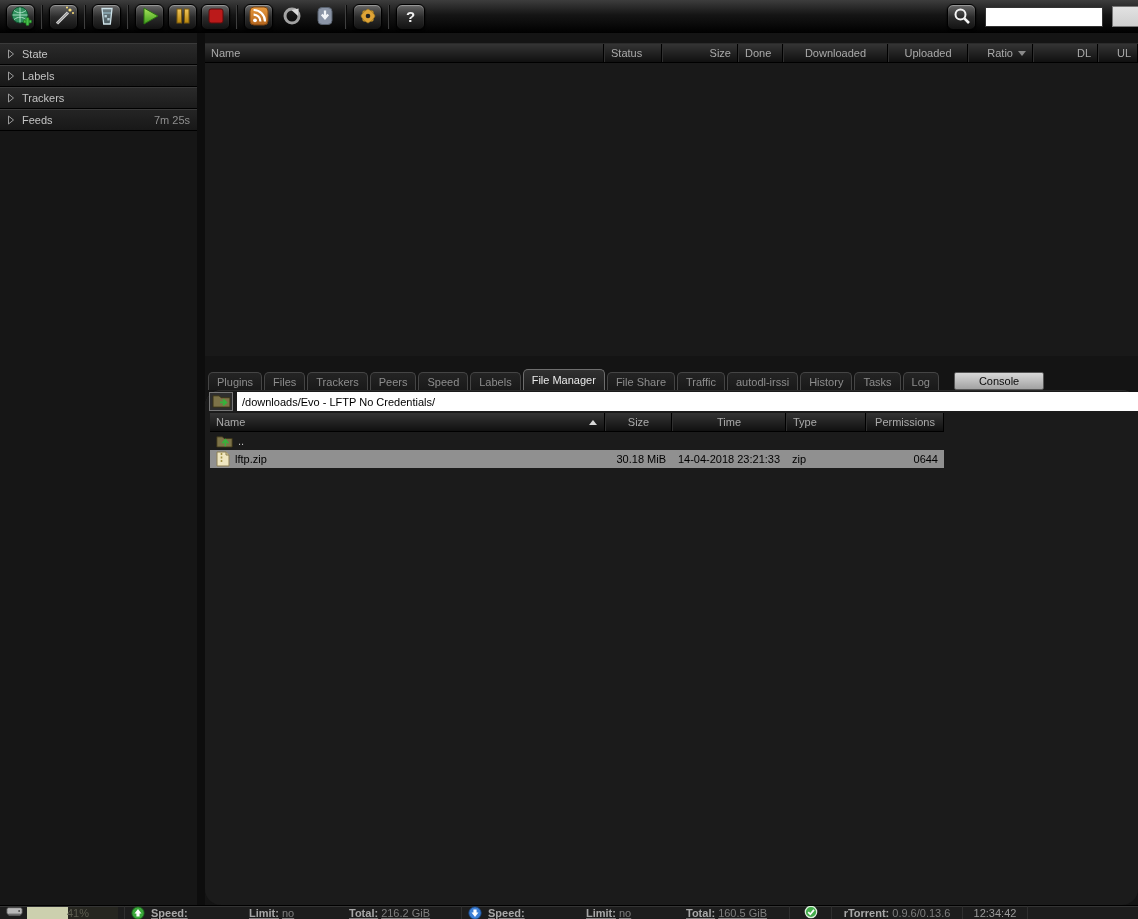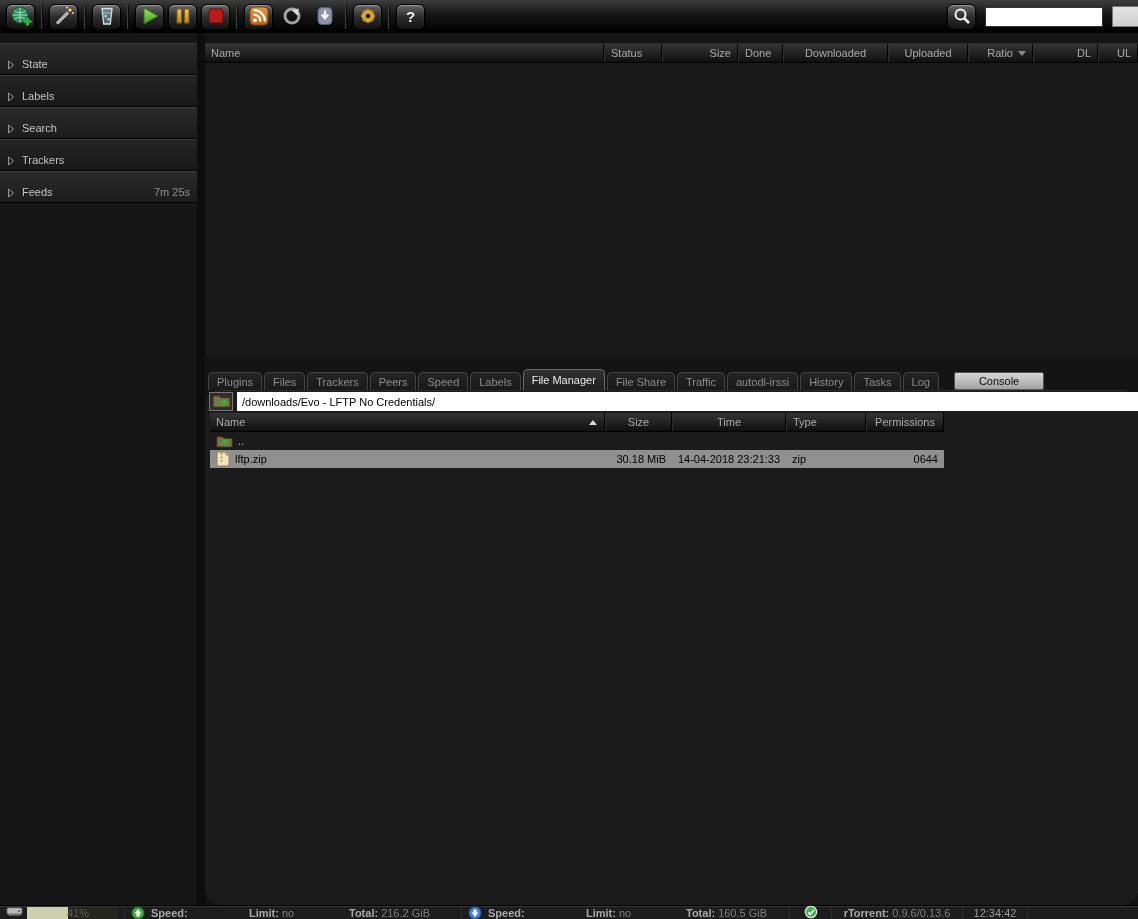--- a/index.html
+++ b/index.html
@@ -25,21 +25,21 @@
   .partial-btn { position:absolute; right:-8px; top:6px; width:34px; height:21px;
     background:linear-gradient(#e2e2e2,#cfcfcf); border:1px solid #777; }
 
   
   .sidebar { position:absolute; left:0; top:33px; width:197px; bottom:14px;
     background:#161616; padding-top:10px; }
   .vsplit { position:absolute; left:197px; top:33px; width:8px; bottom:14px; background:#0d0d0d; }
   .main { position:absolute; left:205px; top:33px; right:0; bottom:14px; background:#141414; }
 
   
-  .cat { height:32px; display:flex; align-items:flex-end; padding:4px 7px;
+  .cat { height:22px; display:flex; align-items:center; padding:4px 7px;
     background:linear-gradient(180deg,#2a2a2a,#1c1c1c);
     border-top:1px solid #3a3a3a; border-bottom:1px solid #000;
     color:#c4c4c4; cursor:pointer; }
   .cat:nth-child(even) { background:linear-gradient(180deg,#242424,#181818); }
   .cat .arr { margin-right:7px; display:flex; }
   .cat .extra { margin-left:auto; color:#8f8f8f; }
 
   
   .thead { display:flex; height:19px; background:linear-gradient(180deg,#343434,#101010);
     border-bottom:1px solid #000; color:#aaa; }
@@ -92,21 +92,21 @@
     border-top:1px solid #000; box-shadow:inset 0 1px 0 #343434; display:flex; overflow:hidden;
     color:#7f7f7f; }
   .seg { display:flex; align-items:center; border-right:1px solid #2f2f2f; height:100%; padding:0 6px; }
   .blab { font-weight:bold; color:#a8a8a8; margin-right:3px; white-space:nowrap; }
   .bval { color:#7f7f7f; white-space:nowrap; }
   .seg-disk { width:125px; position:relative; }
   .diskbar { position:relative; width:97px; height:12px; background:#262620; margin-left:4px; }
   .diskfill { position:absolute; left:0; top:0; bottom:0; width:45%; background:#ccd0ae; }
   .diskpct { position:absolute; left:40px; top:0; line-height:12px; color:#5d5d50; }
   .seg-up { width:337px; } .seg-down { width:328px; }
-  .sb-g { display:flex; align-items:center; }
+  .sb-g { display:flex; align-items:center;text-decoration:underline; }
   .g-speed { width:118px; } .g-limit { width:100px; } .g-total { flex:1; }
   .seg-check { width:42px; justify-content:center; }
   .seg-client { width:131px; justify-content:center; }
   .seg-time { width:65px; justify-content:center; color:#9a9a9a; }
   .seg-rest { flex:1; border-right:none; }
   .sico { margin-right:6px; display:flex; flex:none; }
 </style>
 </head>
 <body>
 
@@ -230,28 +230,20 @@
         </span>
       <span>State</span>
     </div>
     <div class="cat">
       <span class="arr">
           <svg width="8" height="10">
             <polygon points="1.5,1 6.5,5 1.5,9" fill="none" stroke="#9a9a9a"></polygon>
           </svg>
         </span>
       <span>Labels</span>
-    </div>
-    <div class="cat">
-      <span class="arr">
-          <svg width="8" height="10">
-            <polygon points="1.5,1 6.5,5 1.5,9" fill="none" stroke="#9a9a9a"></polygon>
-          </svg>
-        </span>
-      <span>Search</span>
     </div>
     <div class="cat">
       <span class="arr">
           <svg width="8" height="10">
             <polygon points="1.5,1 6.5,5 1.5,9" fill="none" stroke="#9a9a9a"></polygon>
           </svg>
         </span>
       <span>Trackers</span>
     </div>
     <div class="cat">

